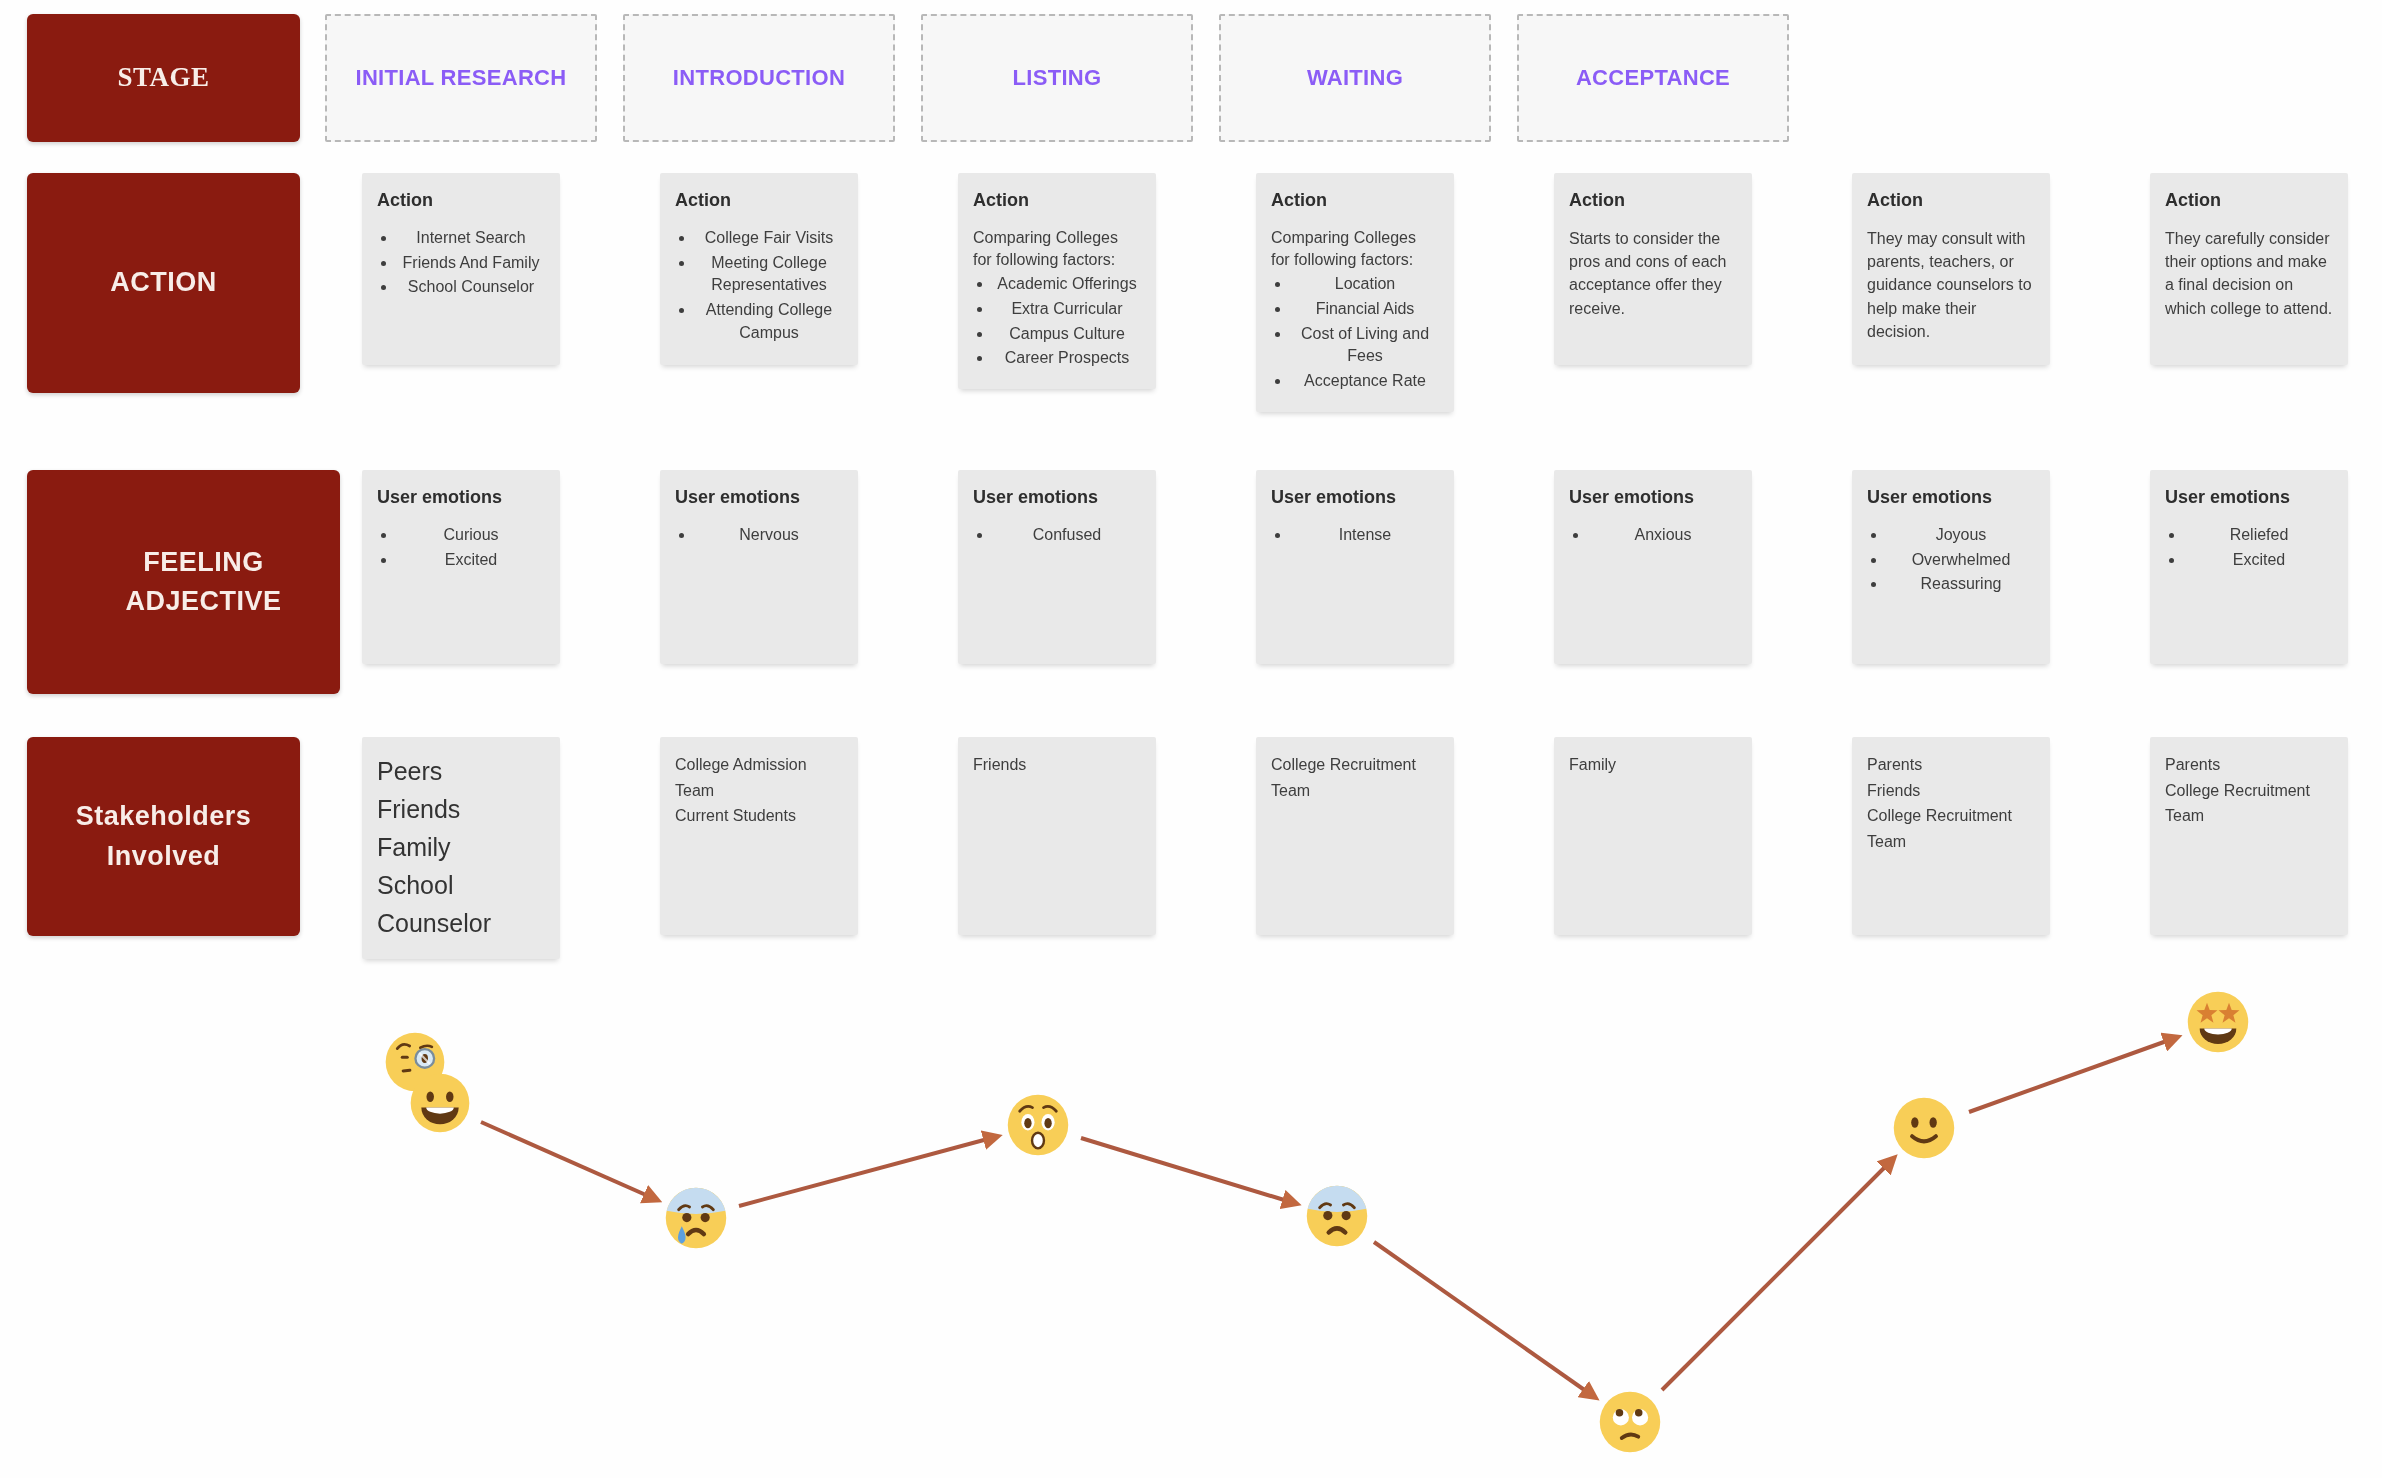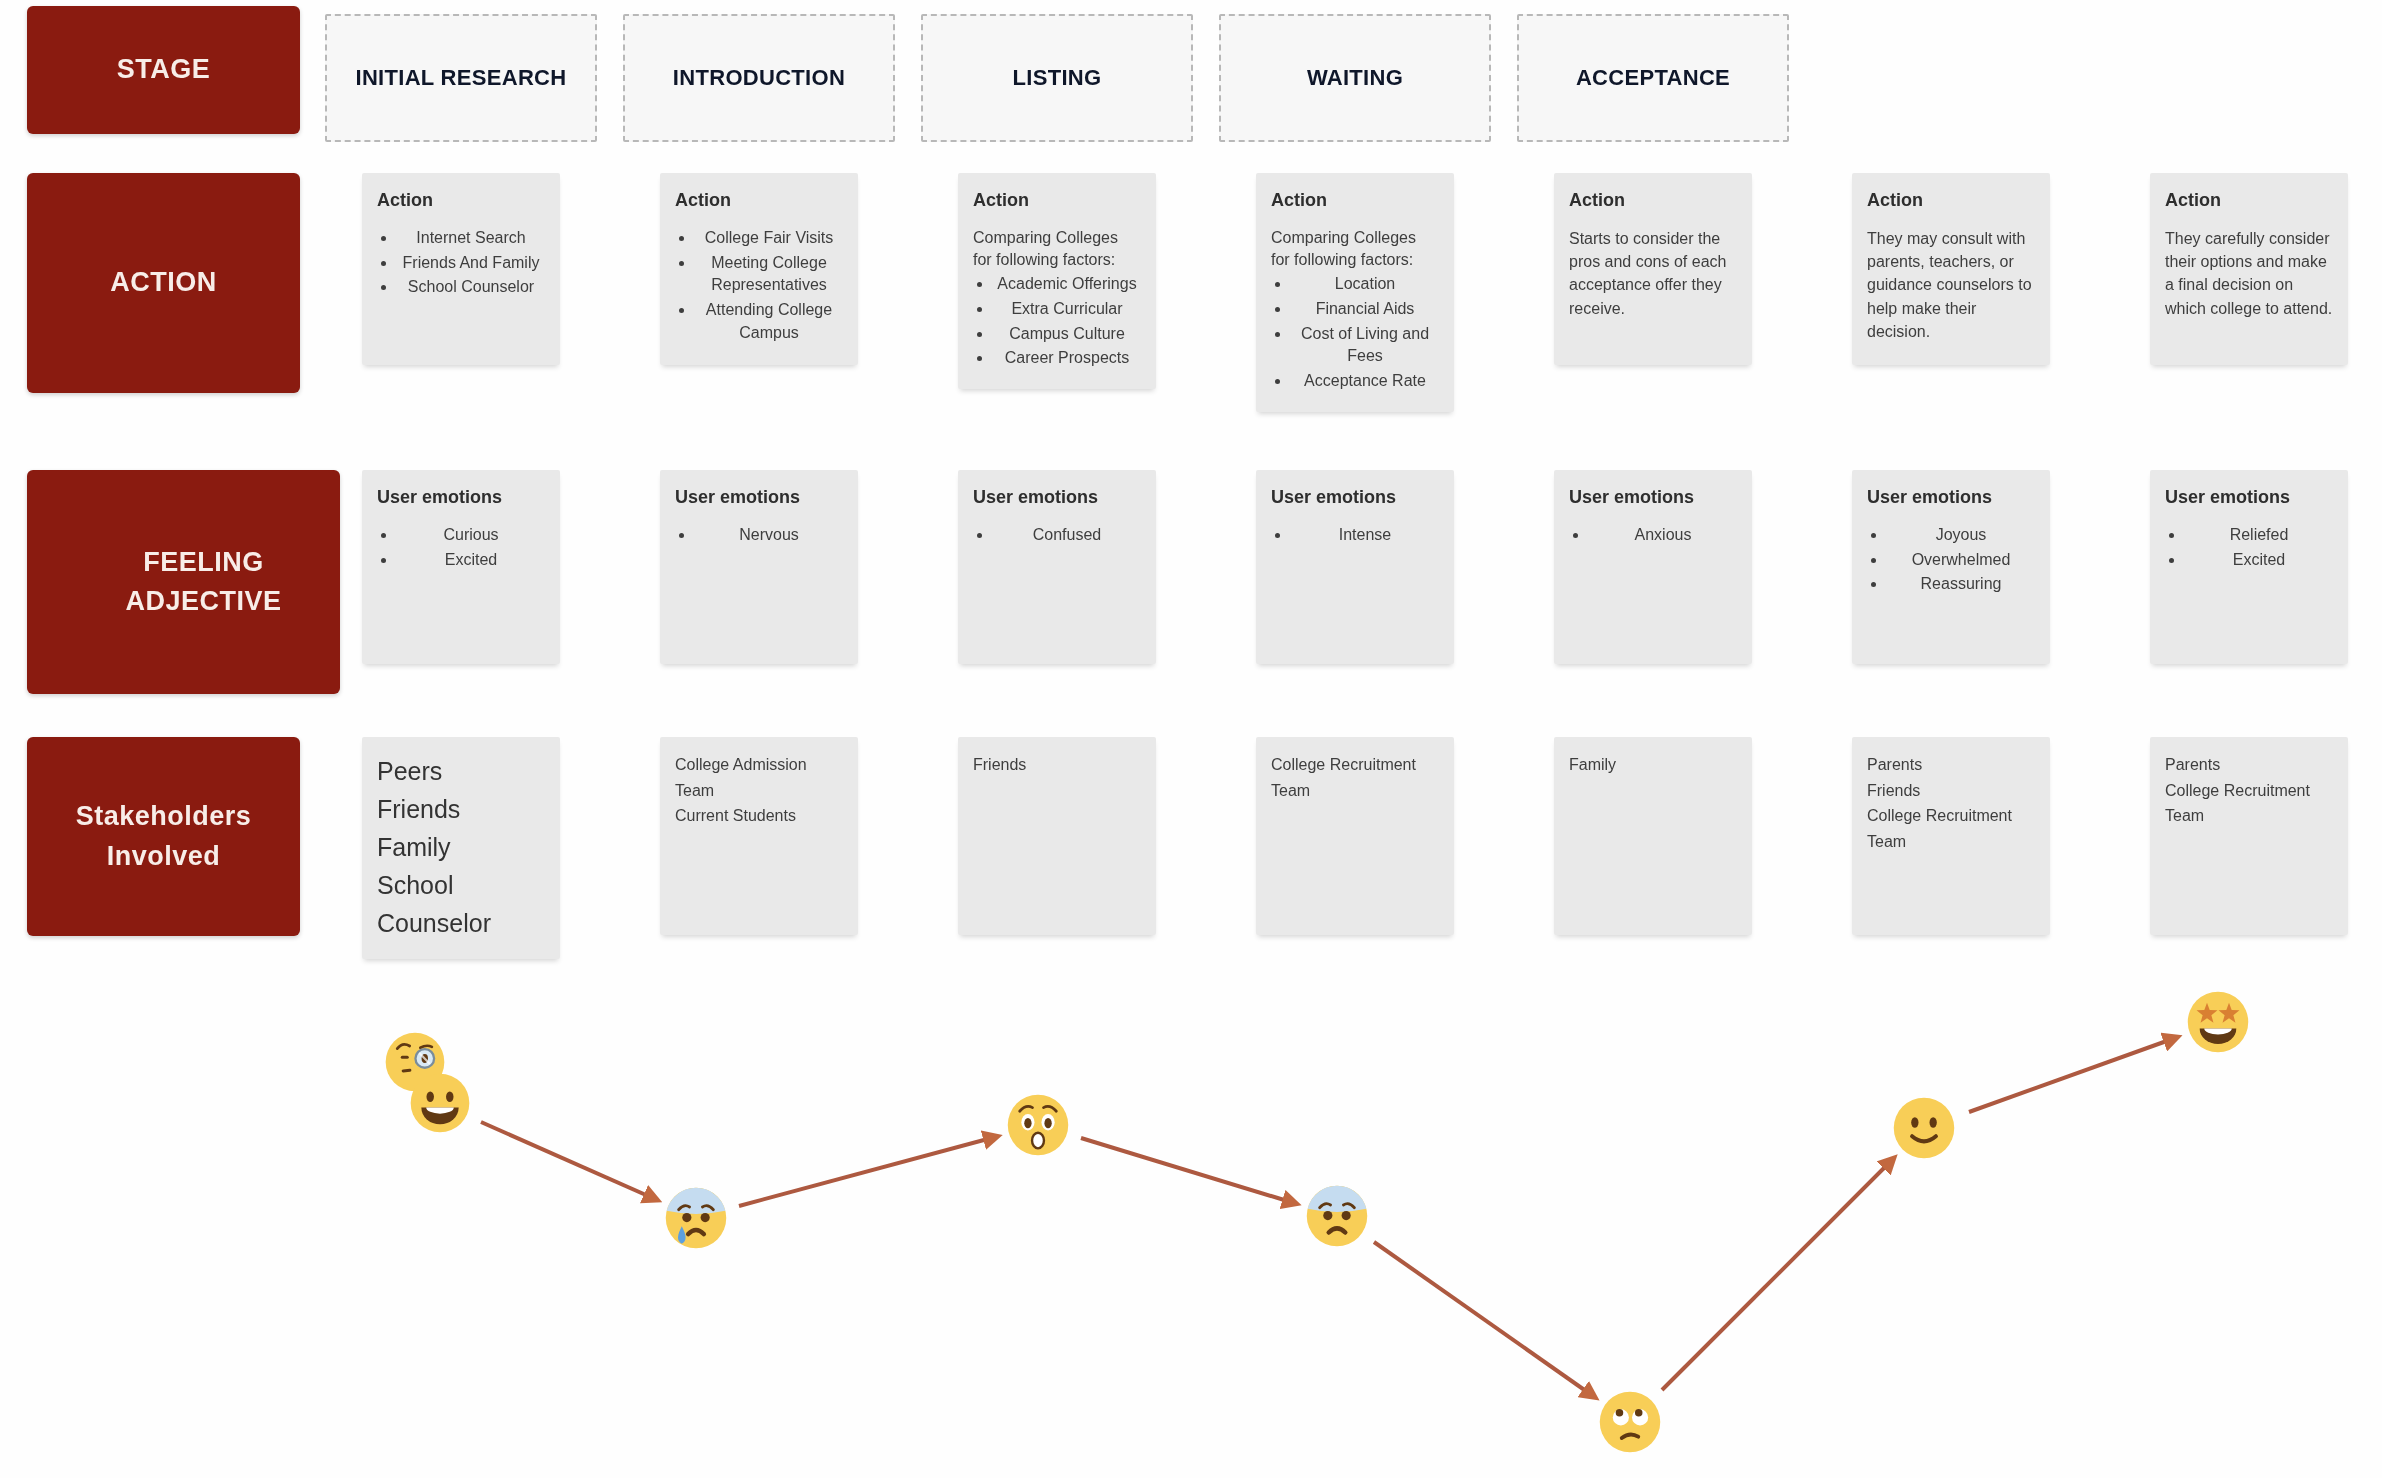--- a/index.html
+++ b/index.html
@@ -3,29 +3,29 @@
 <meta charset="utf-8">
 <title>Journey Map</title>
 <style>
   html,body{margin:0;padding:0;background:#ffffff;font-family:"Liberation Sans",sans-serif;}
   #stage{position:relative;width:2382px;height:1478px;background:#fefefe;overflow:hidden;}
 
   .label-box{position:absolute;left:27px;width:273px;background:#8A1B10;border-radius:6px;
     color:#F8EDE8;display:flex;flex-direction:column;align-items:center;justify-content:center;
     font-weight:bold;font-size:27px;letter-spacing:.5px;text-align:center;line-height:1.45;
     box-shadow:0 2px 4px rgba(0,0,0,.18);}
-  #label-stage{top:6px;height:128px;}
+  #label-stage{top:14px;height:128px;font-family:Liberation Serif, serif;}
   #label-action{top:173px;height:220px;}
   #label-feeling{top:470px;height:224px;padding-left:40px;}
   #label-stake{top:737px;height:199px;}
 
   .row{position:absolute;left:325px;display:grid;grid-template-columns:repeat(7,272px);column-gap:26px;}
   #header-row{top:14px;}
   .hdr{height:128px;border:2px dashed #B8B8B8;background:#F7F7F7;box-sizing:border-box;border-radius:2px;
-    display:flex;align-items:center;justify-content:center;font-weight:bold;font-size:22px;color:#0f172a;letter-spacing:.3px;}
+    display:flex;align-items:center;justify-content:center;font-weight:bold;font-size:22px;color:#8b5cf6;letter-spacing:.3px;}
 
   #action-row{top:173px;}
   #feeling-row{top:470px;}
   #stake-row{top:737px;}
   .cell{display:flex;justify-content:center;align-items:flex-start;}
   .card{width:198px;background:#E9E9E9;box-shadow:0 4px 5px -2px rgba(0,0,0,.16);
     padding:17px 15px;box-sizing:border-box;color:#3E3E3E;border-radius:2px;}
   .action-card{min-height:192px;}
   .feeling-card{min-height:194px;}
   .stake-card{min-height:198px;padding-top:15px;}

